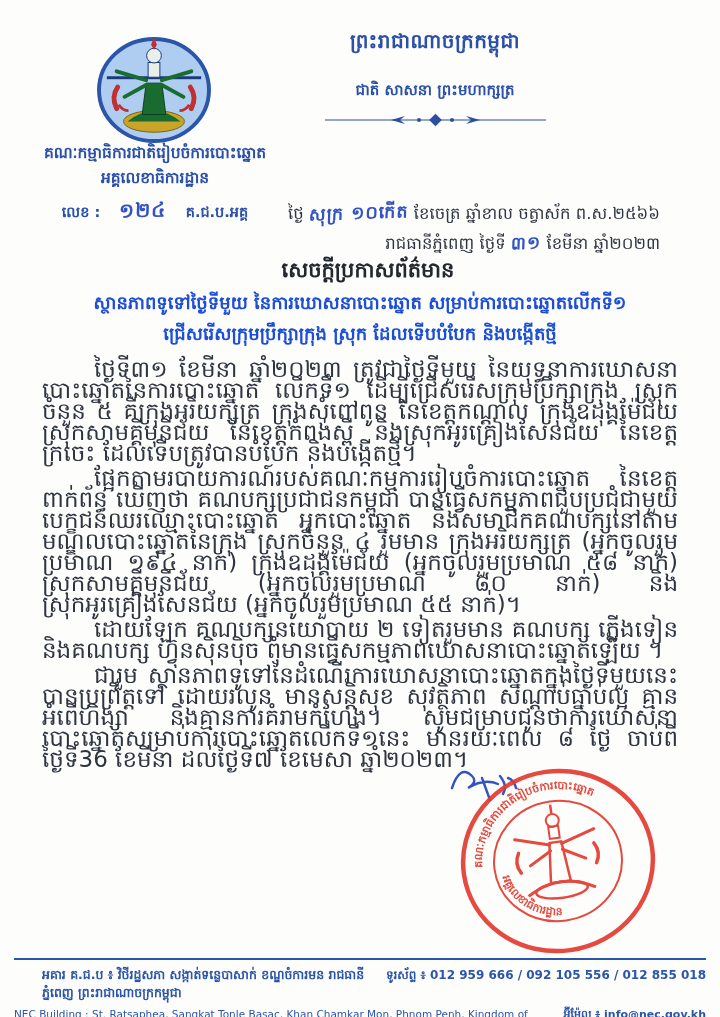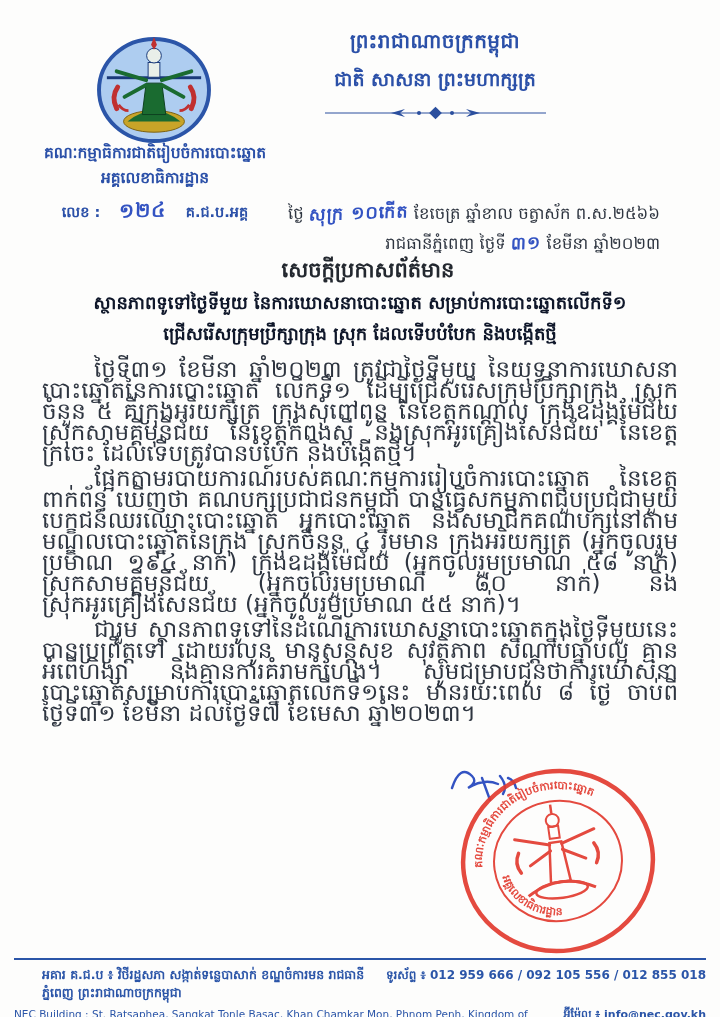--- a/index.html
+++ b/index.html
@@ -4,42 +4,42 @@
 <style>
   html,body{margin:0;padding:0;background:#e8e8e8;}
   .page{
     position:relative;width:720px;height:1017px;margin:0 auto;
     background:#fefefdf8;background-color:#fdfdfc;overflow:hidden;
     font-family:"DejaVu Sans","Liberation Sans",sans-serif;
   }
   
   .kingdom-block{position:absolute;left:250px;top:28px;width:370px;text-align:center;}
   .kingdom-title{font-size:20px;font-weight:bold;color:#2b50a8;letter-spacing:.5px;}
-  .motto{font-size:19px;font-weight:bold;color:#2b50a8;margin-top:9px;}
+  .motto{font-size:15px;font-weight:bold;color:#2b50a8;margin-top:22px;}
   .ornament{margin-top:10px;}
   .emblem{position:absolute;left:94px;top:36px;width:120px;height:108px;}
   
   .committee-block{position:absolute;left:6px;top:142px;width:298px;text-align:center;
     color:#2b50a8;font-weight:bold;}
   .committee-name{font-size:15.5px;line-height:1.45;}
   .secretariat{font-size:15.5px;margin-top:4px;}
   .ref-row{margin-top:6px;display:flex;justify-content:center;align-items:baseline;
     gap:19px;font-size:14.5px;}
   .handwritten{color:#3353c2;font-weight:600;display:inline-block;
     transform:rotate(-2deg) skewX(-4deg);letter-spacing:1px;}
   .ref-number{font-size:20px;}
   
   .dateline{position:absolute;right:60px;top:199px;text-align:right;font-size:16.5px;
     color:#2e3540;line-height:1.7;width:440px;}
   .dateline .handwritten{font-size:17.5px;}
   
   .doc-title{position:absolute;left:0;top:256px;width:720px;text-align:center;
     font-size:21px;font-weight:bold;color:#23282f;margin-left:8px;}
   .doc-subtitle{position:absolute;left:0;top:288px;width:720px;text-align:center;
-    font-size:18px;font-weight:bold;color:#0f172a;line-height:1.72;}
+    font-size:18px;font-weight:bold;color:#1d4ed8;line-height:1.72;}
   
   .body-text{position:absolute;left:42px;top:359px;width:636px;font-size:23px;
     line-height:21px;color:#2e3540;text-align:justify;}
   .body-text p{margin:0 0 4px 0;text-indent:52px;}
   
   .signature{position:absolute;left:446px;top:758px;width:96px;height:50px;}
   .stamp{position:absolute;left:456px;top:764px;width:204px;height:194px;
     transform:rotate(-8deg);opacity:.92;}
   
   .footer{position:absolute;left:14px;right:14px;top:958px;
@@ -111,21 +111,22 @@
 
   <div class="doc-title">សេចក្តីប្រកាសព័ត៌មាន</div>
   <div class="doc-subtitle">
     <div>ស្ថានភាពទូទៅថ្ងៃទីមួយ នៃការឃោសនាបោះឆ្នោត សម្រាប់ការបោះឆ្នោតលើកទី១</div>
     <div>ជ្រើសរើសក្រុមប្រឹក្សាក្រុង ស្រុក ដែលទើបបំបែក និងបង្កើតថ្មី</div>
   </div>
 
   <div class="body-text">
     <p>ថ្ងៃទី៣១ ខែមីនា ឆ្នាំ២០២៣ ត្រូវជាថ្ងៃទីមួយ នៃយុទ្ធនាការឃោសនាបោះឆ្នោតនៃការបោះឆ្នោត លើកទី១ ដើម្បីជ្រើសរើសក្រុមប្រឹក្សាក្រុង ស្រុក ចំនួន ៥ គឺក្រុងអរិយក្សត្រ ក្រុងសំពៅពូន នៃខេត្តកណ្តាល ក្រុងឧដុង្គម៉ែជ័យ ស្រុកសាមគ្គីមុនីជ័យ នៃខេត្តកំពង់ស្ពឺ និងស្រុកអូរគ្រៀងសែនជ័យ នៃខេត្តក្រចេះ ដែលទើបត្រូវបានបំបែក និងបង្កើតថ្មី។</p>
     <p>ផ្អែកតាមរបាយការណ៍របស់គណៈកម្មការរៀបចំការបោះឆ្នោត នៃខេត្តពាក់ព័ន្ធ ឃើញថា គណបក្សប្រជាជនកម្ពុជា បានធ្វើសកម្មភាពជួបប្រជុំជាមួយបេក្ខជនឈរឈ្មោះបោះឆ្នោត អ្នកបោះឆ្នោត និងសមាជិកគណបក្សនៅតាមមណ្ឌលបោះឆ្នោតនៃក្រុង ស្រុកចំនួន ៤ រួមមាន ក្រុងអរិយក្សត្រ (អ្នកចូលរួមប្រមាណ ១៩៤ នាក់) ក្រុងឧដុង្គម៉ែជ័យ (អ្នកចូលរួមប្រមាណ ៥៨ នាក់) ស្រុកសាមគ្គីមុនីជ័យ (អ្នកចូលរួមប្រមាណ ៨០ នាក់) និងស្រុកអូរគ្រៀងសែនជ័យ (អ្នកចូលរួមប្រមាណ ៥៥ នាក់)។</p>
-    <p>ជារួម ស្ថានភាពទូទៅនៃដំណើរការឃោសនាបោះឆ្នោតក្នុងថ្ងៃទីមួយនេះ បានប្រព្រឹត្តទៅ ដោយរលូន មានសន្តិសុខ សុវត្ថិភាព សណ្តាប់ធ្នាប់ល្អ គ្មានអំពើហិង្សា និងគ្មានការគំរាមកំហែង។ សូមជម្រាបជូនថាការឃោសនាបោះឆ្នោតសម្រាប់ការបោះឆ្នោតលើកទី១នេះ មានរយៈពេល ៨ ថ្ងៃ ចាប់ពីថ្ងៃទី៣១ ខែមីនា ដល់ថ្ងៃទី៧ ខែមេសា ឆ្នាំ២០២៣។</p>
+    <p>ដោយឡែក គណបក្សនយោបាយ ២ ទៀតរួមមាន គណបក្ស ភ្លើងទៀន និងគណបក្ស ហ៊្វុនស៊ិនប៉ិច ពុំមានធ្វើសកម្មភាពឃោសនាបោះឆ្នោតឡើយ ។</p>
+    <p>ជារួម ស្ថានភាពទូទៅនៃដំណើរការឃោសនាបោះឆ្នោតក្នុងថ្ងៃទីមួយនេះ បានប្រព្រឹត្តទៅ ដោយរលូន មានសន្តិសុខ សុវត្ថិភាព សណ្តាប់ធ្នាប់ល្អ គ្មានអំពើហិង្សា និងគ្មានការគំរាមកំហែង។ សូមជម្រាបជូនថាការឃោសនាបោះឆ្នោតសម្រាប់ការបោះឆ្នោតលើកទី១នេះ មានរយៈពេល ៨ ថ្ងៃ ចាប់ពីថ្ងៃទី36 ខែមីនា ដល់ថ្ងៃទី៧ ខែមេសា ឆ្នាំ២០២៣។</p>
   </div>
 
   <div class="signature">
     <svg viewBox="0 0 96 50" width="96" height="50">
       <path d="M6 30 q8 -24 20 -12 q6 6 -4 12 q16 -10 30 -4 m-16 -6 l8 22 m10 -24 q8 10 3 18 m5 -16 q6 2 8 10" fill="none" stroke="#3353c2" stroke-width="2.4" stroke-linecap="round"></path>
     </svg>
   </div>
 
   <div class="stamp">
     <svg viewBox="0 0 204 194" width="204" height="194">

